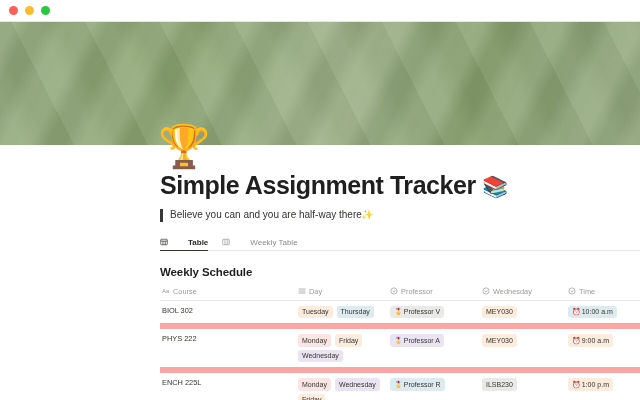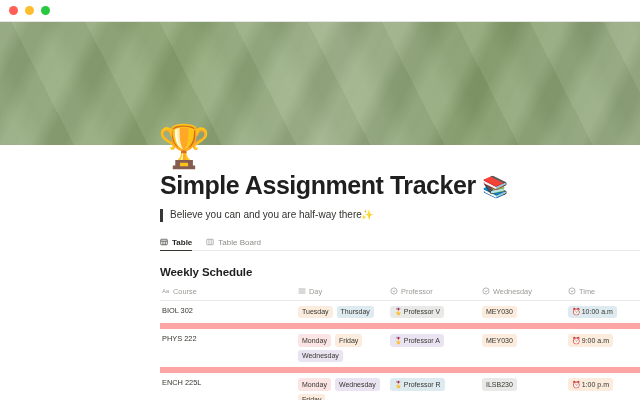--- a/index.html
+++ b/index.html
@@ -84,21 +84,21 @@
   
   .tabs {
     display: flex; align-items: flex-end;
     gap: 14px;
     border-bottom: 1px solid #e9e9e7;
     padding-bottom: 0;
     margin-bottom: 15px;
     height: 17px;
   }
   .tab {
-    display: flex; align-items: center; gap: 4px;
+    display: flex; align-items: center; gap: 20px;
     font-size: 8px;
     color: #8d8c88;
     padding-bottom: 3px;
     border-bottom: 1.6px solid transparent;
     cursor: pointer;
     position: relative; top: 1px;
   }
   .tab.active { color: #2c2b29; font-weight: bold; border-bottom-color: #37352f; }
   .tab svg { display:block; }
 
@@ -197,21 +197,21 @@
           <span>Table</span>
         </div>
         <div class="tab">
           <span>
             <svg width="8" height="8" viewBox="0 0 16 16" fill="none" stroke="#9b9a97" stroke-width="1.4">
               <rect x="1.5" y="2.5" width="13" height="11" rx="1.2"></rect>
               <line x1="6" y1="2.5" x2="6" y2="13.5"></line>
               <line x1="10.5" y1="2.5" x2="10.5" y2="13.5"></line>
             </svg>
           </span>
-          <span>Table Board</span>
+          <span>Weekly Table</span>
         </div>
       </div>
 
       <div class="table-title">Weekly Schedule</div>
 
       <table class="sched">
         <colgroup>
           <col class="c-course">
             <col class="c-day">
             <col class="c-prof">

